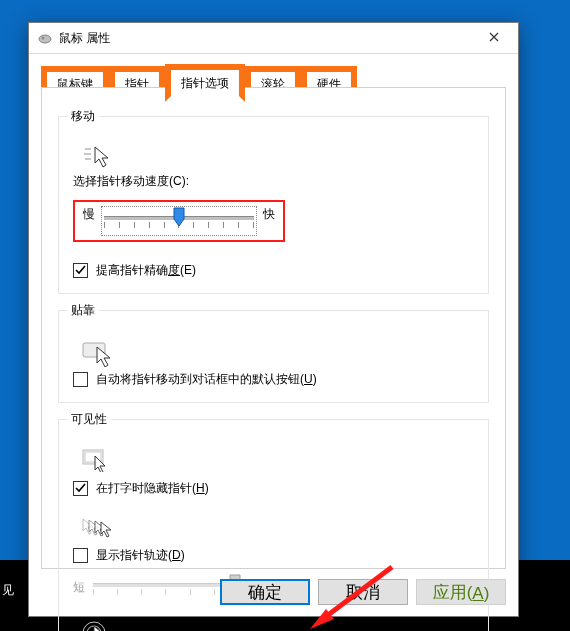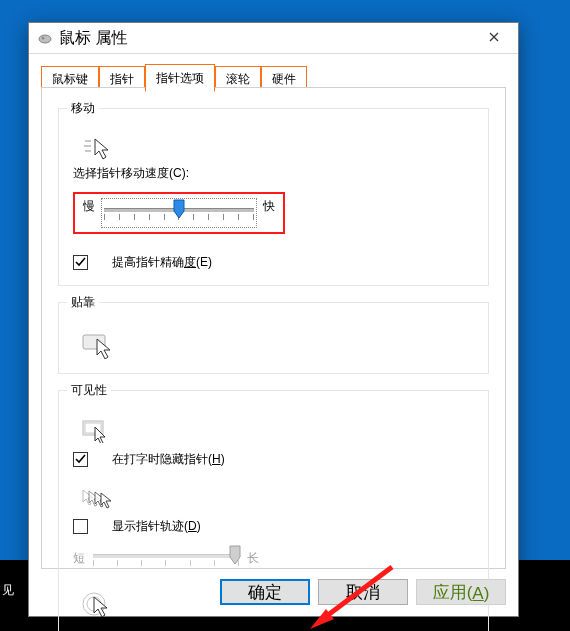--- a/index.html
+++ b/index.html
@@ -36,41 +36,41 @@
     padding:0 4px 0 8px;
     border-bottom:1px solid #dcdcdc;
     background:#fff;
   }
   .titlebar .icon{
     width:16px;height:10px;
     margin-right:6px;
     position:relative;
   }
   .titlebar .icon svg{display:block}
-  .titlebar .title{flex:1;font-size:16px;color:#000;}
+  .titlebar .title{flex:1;font-size:12px;color:#000;}
   .titlebar .close{
     width:40px;height:28px;
     display:flex;align-items:center;justify-content:center;
     color:#333;
   }
   .titlebar .close svg{width:10px;height:10px}
   .content{
     position:relative;
     height:calc(100% - 30px);
     box-sizing:border-box;
   }
   
   .tabs{
     position:absolute;left:12px;top:10px;right:12px;
     height:24px;
   }
   .tabs .tab{
     display:inline-block;
     padding:4px 10px 4px 10px;
-    border:1px solid #f97316;
+    border:6px solid #f97316;
     background:#fff;
     position:relative;
     top:1px;
     font-size:12px;
     color:#000;
     cursor:default;
   }
   .tabs .tab.active{
     border-bottom-color:#fff;
     background:#fff;
@@ -86,21 +86,21 @@
     padding:12px 16px 16px 16px;
     box-sizing:border-box;
   }
   
   .group{
     position:relative;
     border:1px solid #e5e5e5;
     margin-top:16px;
     padding:18px 14px 14px 14px;
   }
-  .group:first-child{margin-top:8px}
+  .group:first-child{}
   .group .legend{
     position:absolute;
     top:-9px;left:8px;
     background:#fff;
     padding:0 4px;
     font-size:12px;
     color:#000;
   }
   .row{
     display:flex;
@@ -112,21 +112,21 @@
   .iconcell{
     width:48px;flex:none;
     display:flex;align-items:flex-start;justify-content:center;
     padding-top:2px;
   }
   .bodycell{flex:1;}
   .lbltext{font-size:12px;color:#000}
   .disabled{color:#9e9e9e}
   
   .chk{
-    display:flex;align-items:center;gap:24px;
+    display:flex;align-items:center;gap:8px;
     font-size:12px;
   }
   .chk .box{
     width:13px;height:13px;border:1px solid #333;background:#fff;
     display:flex;align-items:center;justify-content:center;
     flex:none;
   }
   .chk .box.checked::after{
     content:"";display:block;width:9px;height:9px;
     background:
@@ -309,20 +309,26 @@
         <span class="legend">贴靠</span>
         <div class="row">
           <div class="iconcell">
             <span class="svg28">
               <svg width="32" height="30" viewBox="0 0 32 30">
                 <rect x="2" y="6" width="22" height="14" rx="2" fill="#ededed" stroke="#aaa"></rect>
                 <path d="M16 10 L16 26 L20 22 L24 30 L27 28 L23 21 L29 21 Z" fill="#fff" stroke="#333" stroke-width="1"></path>
               </svg>
             </span>
           </div>
+          <div class="bodycell" style="padding-top:4px">
+            <label class="chk">
+              <span class="box"></span>
+              <span>自动将指针移动到对话框中的默认按钮(<span class="hotkey">U</span>)</span>
+            </label>
+          </div>
         </div>
       </div>
 
       <div class="group">
         <span class="legend">可见性</span>
 
         <div class="row">
           <div class="iconcell">
             <span class="svg28">
               <svg width="30" height="26" viewBox="0 0 30 26">

